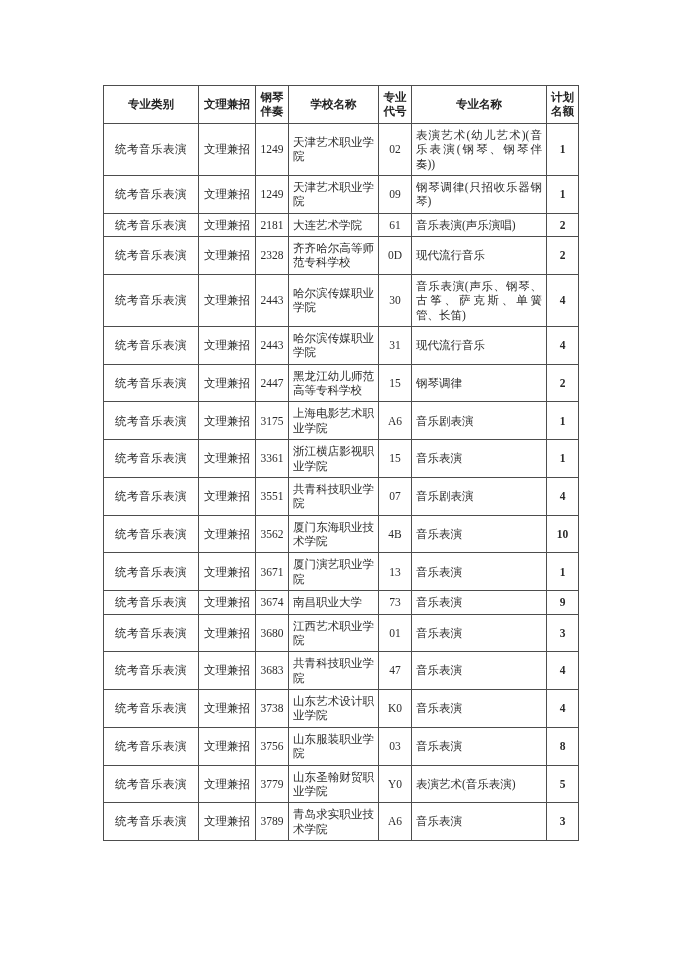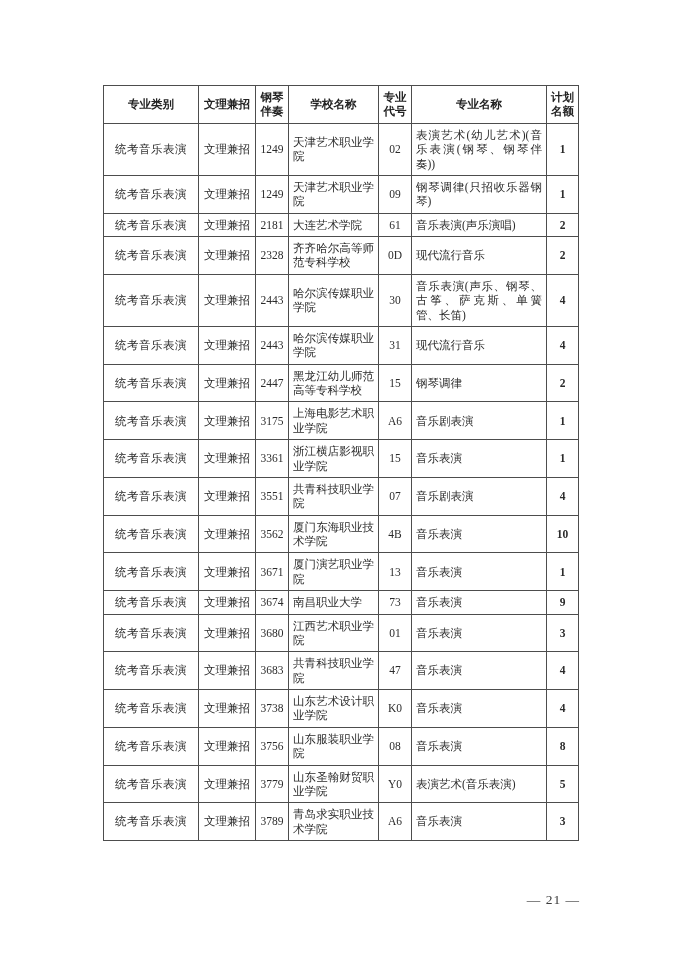--- a/index.html
+++ b/index.html
@@ -243,21 +243,21 @@
           <td class="c3">山东艺术设计职业学院</td>
           <td class="c4">K0</td>
           <td class="c5">音乐表演</td>
           <td class="c6">4</td>
         </tr>
         <tr>
           <td class="c0">统考音乐表演</td>
           <td class="c1">文理兼招</td>
           <td class="c2">3756</td>
           <td class="c3">山东服装职业学院</td>
-          <td class="c4">08</td>
+          <td class="c4">03</td>
           <td class="c5">音乐表演</td>
           <td class="c6">8</td>
         </tr>
         <tr>
           <td class="c0">统考音乐表演</td>
           <td class="c1">文理兼招</td>
           <td class="c2">3779</td>
           <td class="c3">山东圣翰财贸职业学院</td>
           <td class="c4">Y0</td>
           <td class="c5">表演艺术(音乐表演)</td>
@@ -268,15 +268,14 @@
           <td class="c1">文理兼招</td>
           <td class="c2">3789</td>
           <td class="c3">青岛求实职业技术学院</td>
           <td class="c4">A6</td>
           <td class="c5">音乐表演</td>
           <td class="c6">3</td>
         </tr>
       </tbody>
   </table>
 
-  <div class="footer-pagenum">— 21 —</div>
 
 </div>
 
 </body></html>

